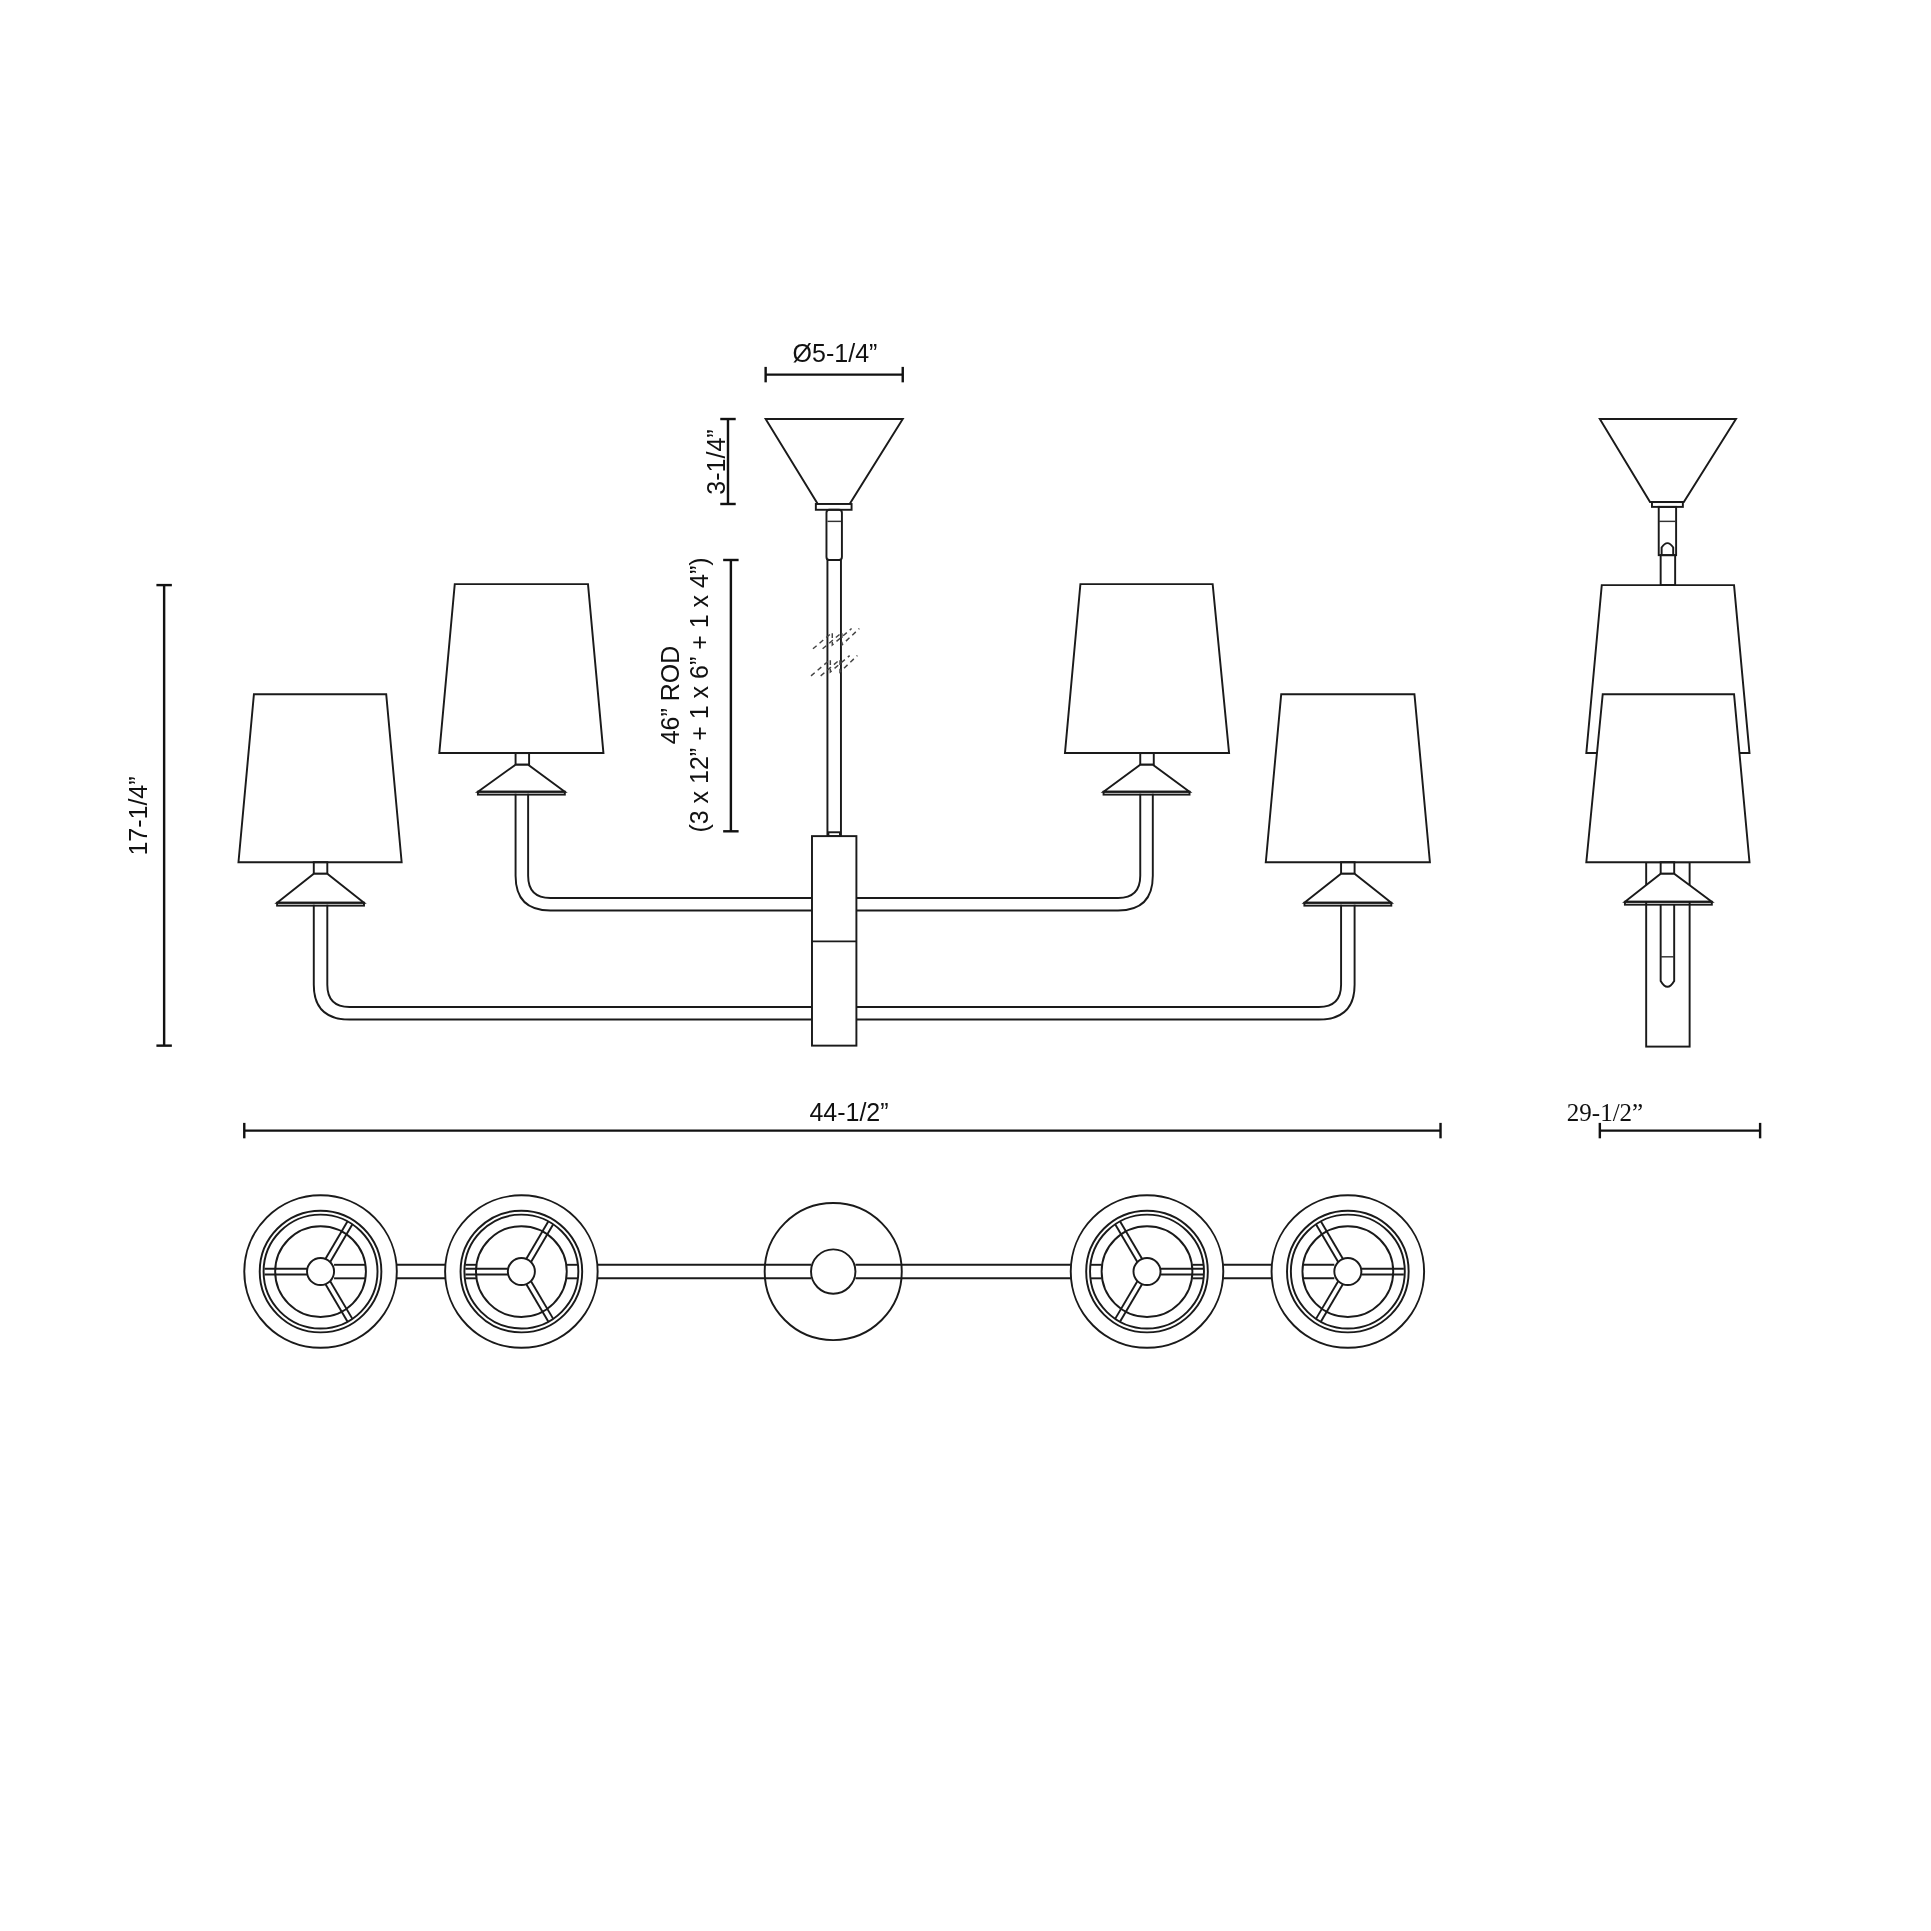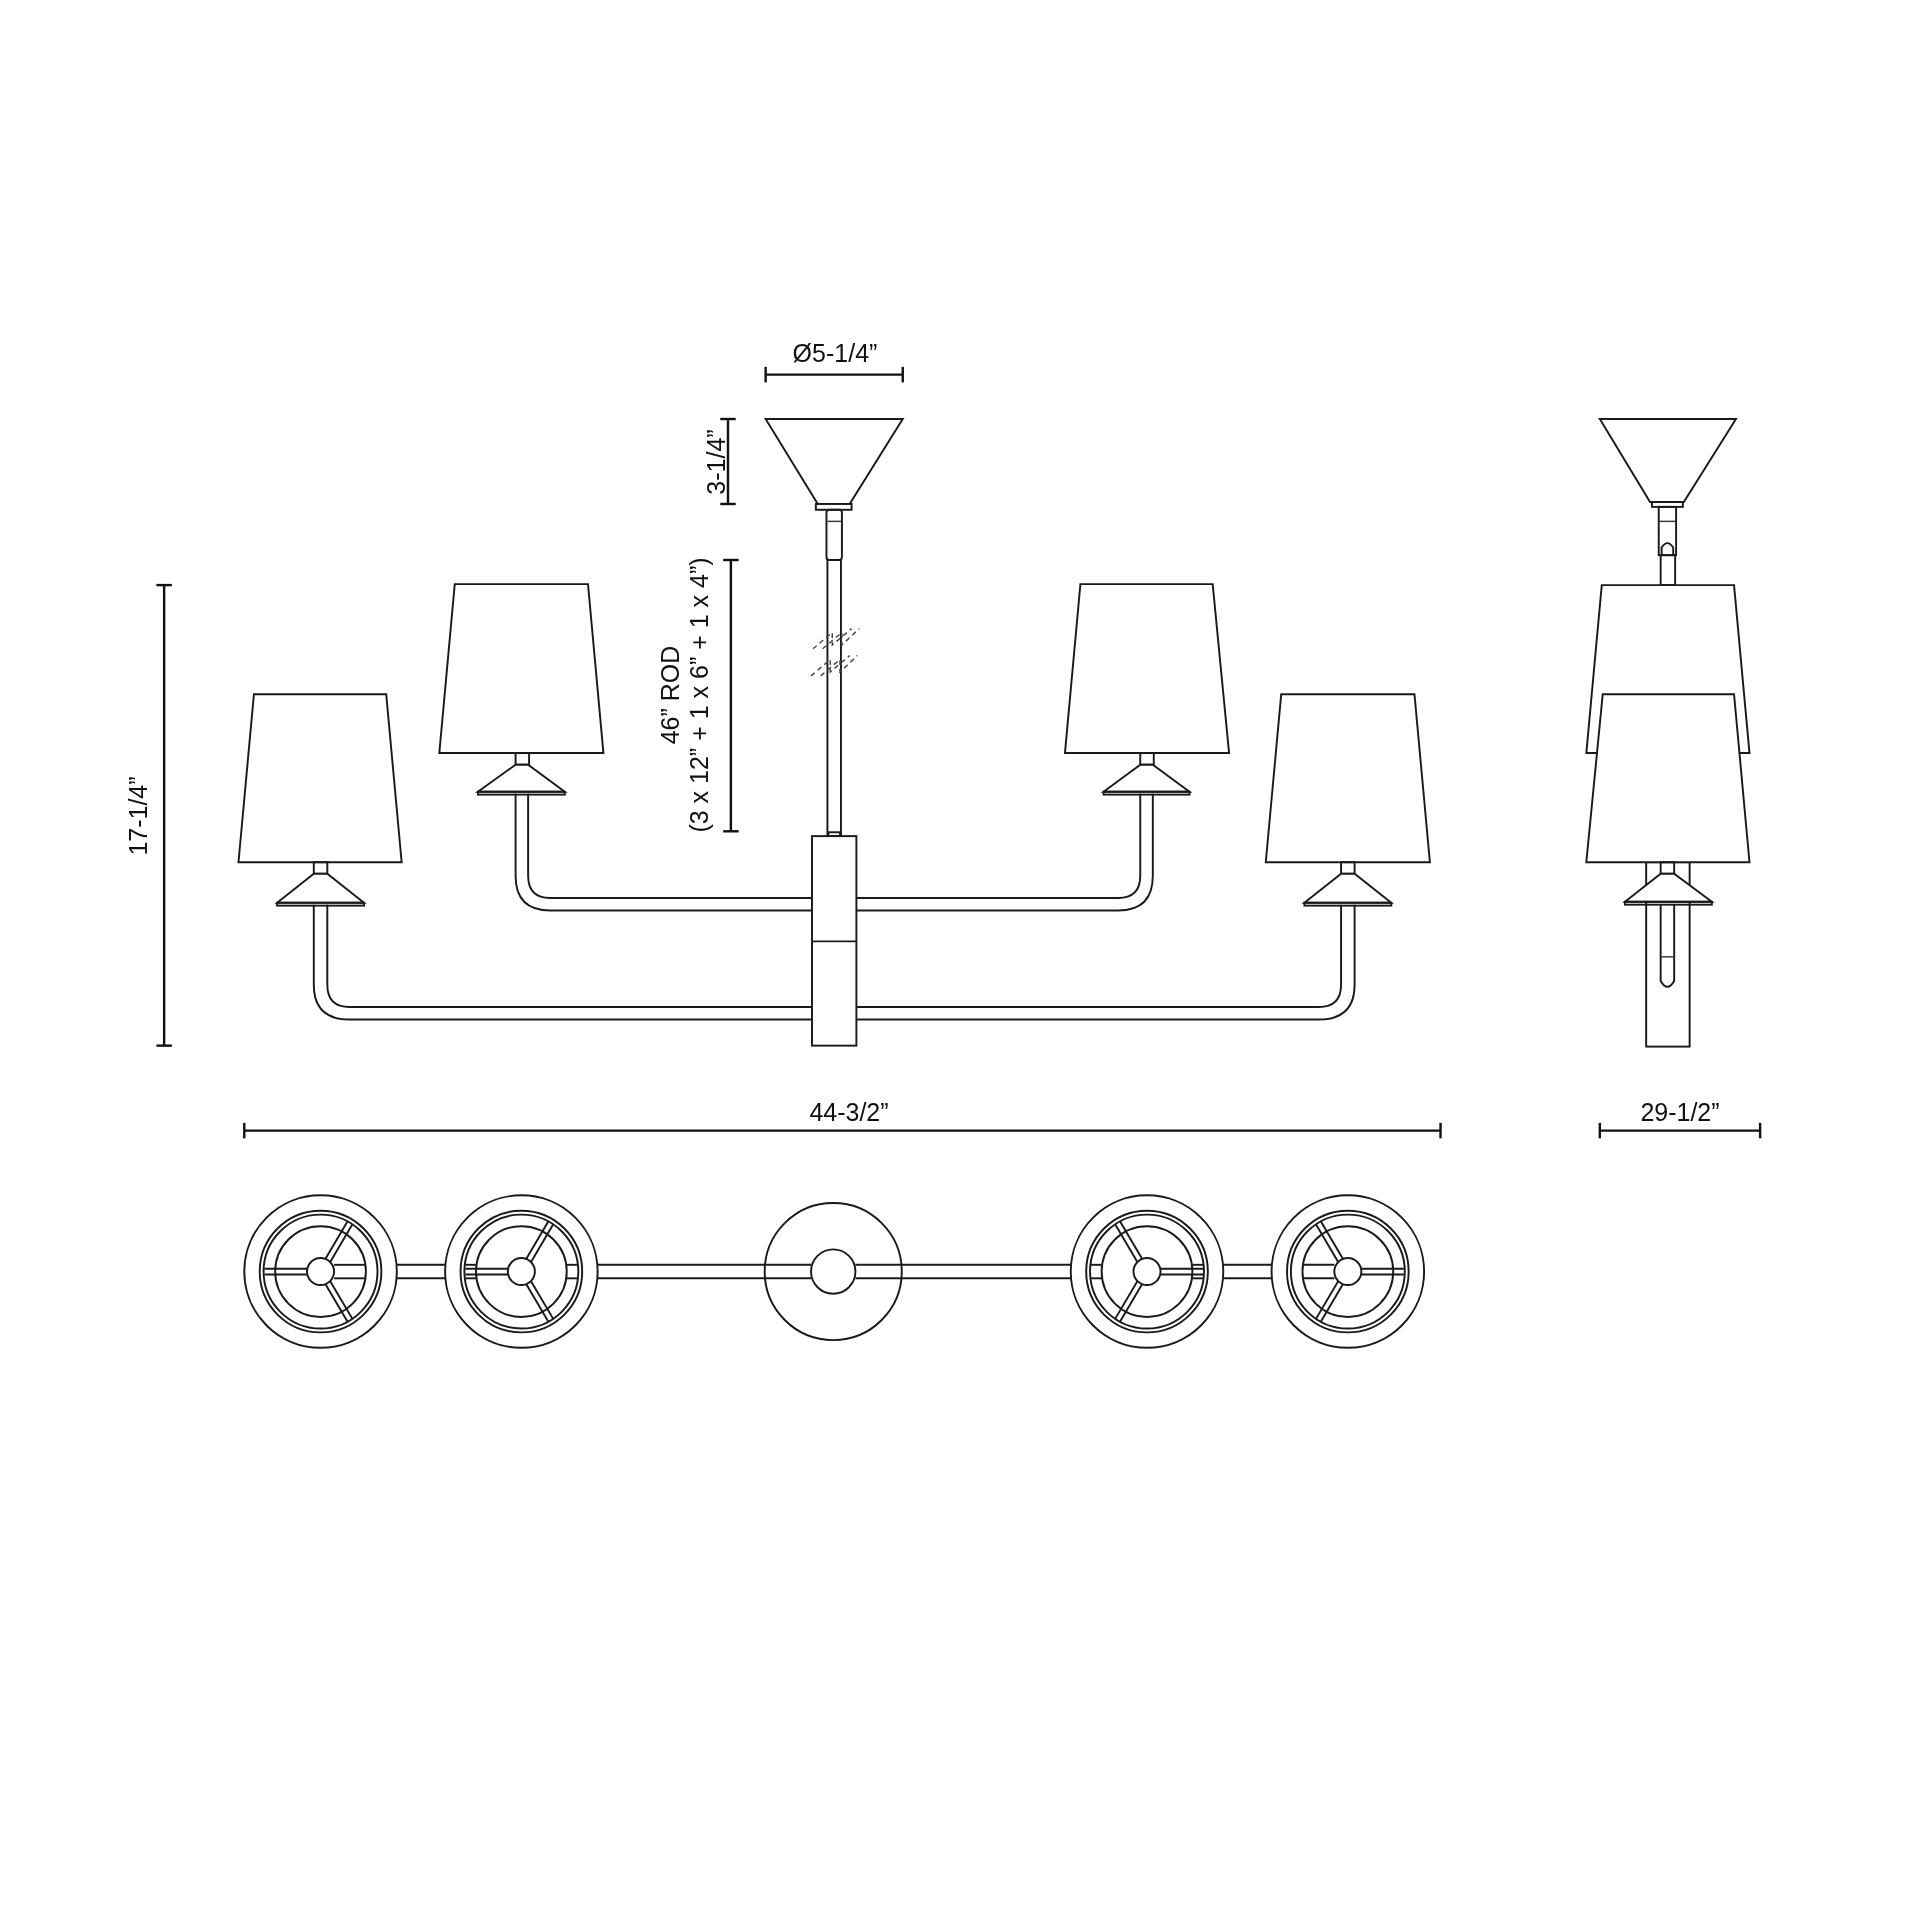--- a/index.html
+++ b/index.html
@@ -210,15 +210,15 @@
     <line class="dim" x1="1657" y1="1163" x2="1657" y2="1179"></line>
     <line class="dim" x1="1823" y1="1163" x2="1823" y2="1179"></line>
   </g>
 </svg>
 
 <div class="lbl ctr" style="left:835px;top:353px;">Ø5-1/4”</div>
 <div class="lbl rot" style="left:716px;top:462px;">3-1/4”</div>
 <div class="lbl rot" style="left:670px;top:695px;">46” ROD</div>
 <div class="lbl rot" style="left:699px;top:695px;">(3 x 12” + 1 x 6” + 1 x 4”)</div>
 <div class="lbl rot" style="left:138px;top:816px;">17-1/4”</div>
-<div class="lbl ctr" style="left:849px;top:1112px;">44-3/2”</div>
-<div class="lbl ctr" style="left:1680px;top:1112px;">29-1/2”</div>
+<div class="lbl ctr" style="left:849px;top:1112px;">44-1/2”</div>
+<div class="lbl ctr" style="left:1605px;top:1112px;font-family:Liberation Serif, serif;">29-1/2”</div>
 
 
 </body></html>

